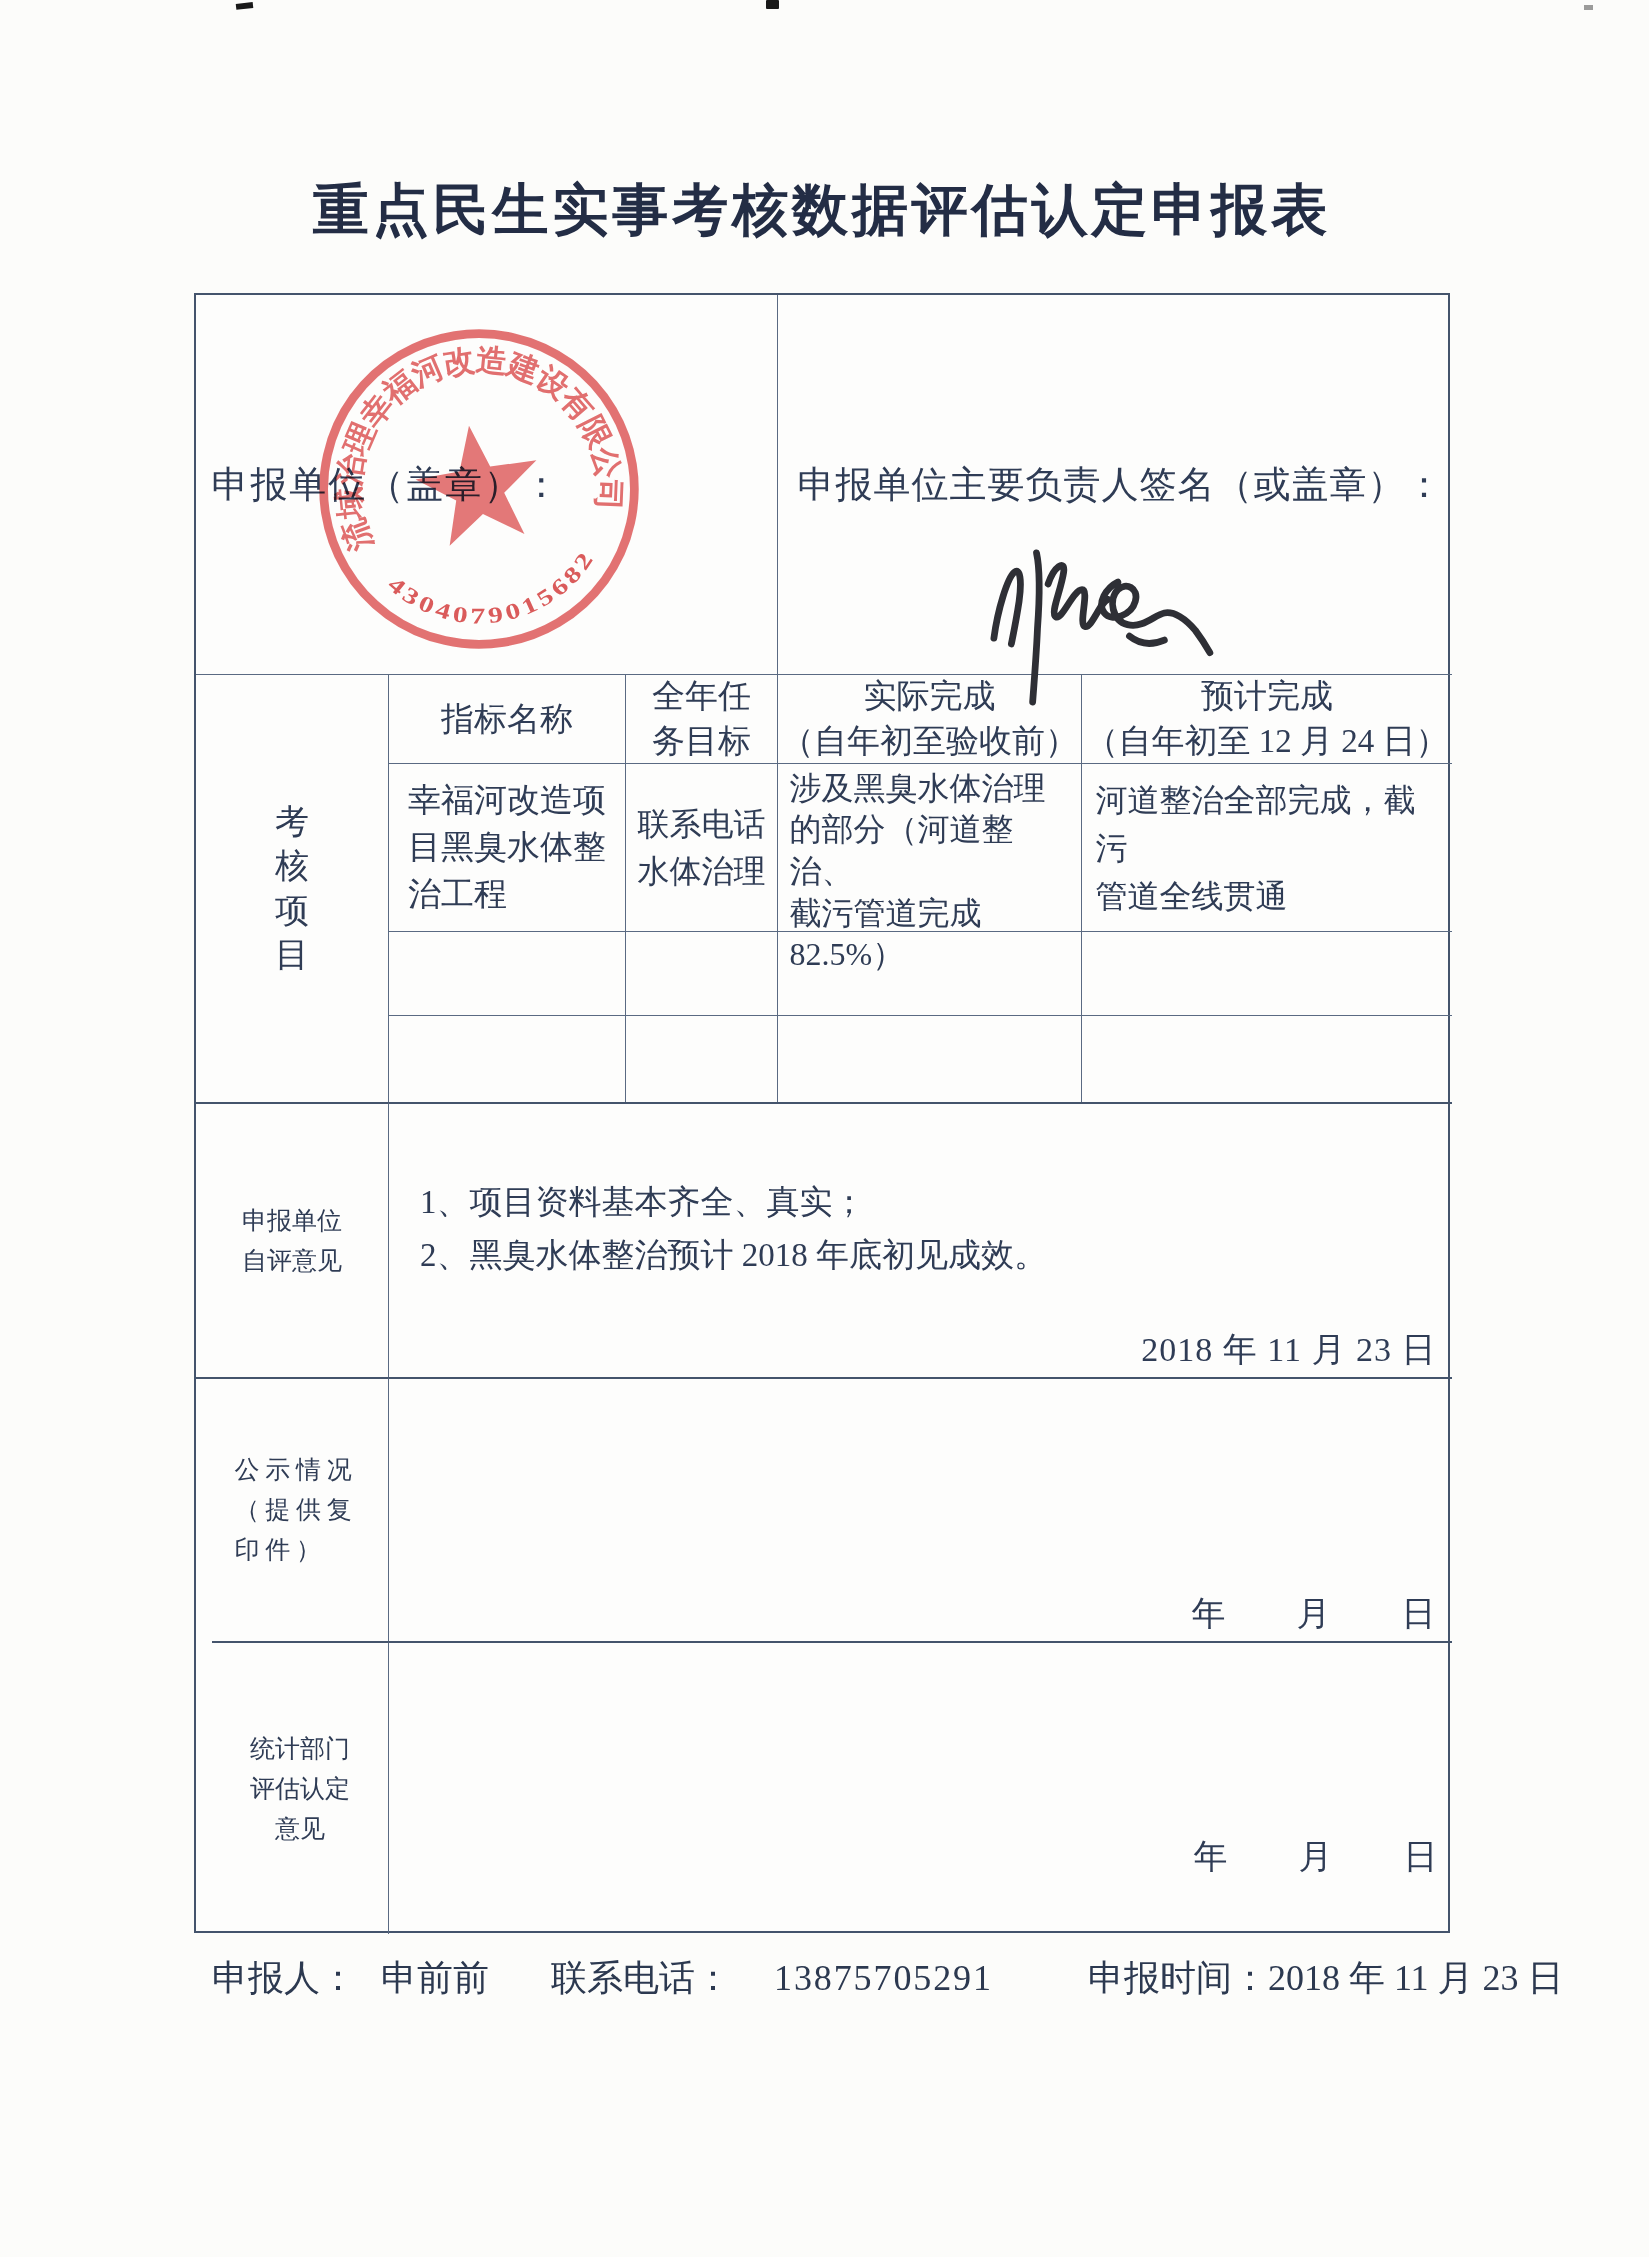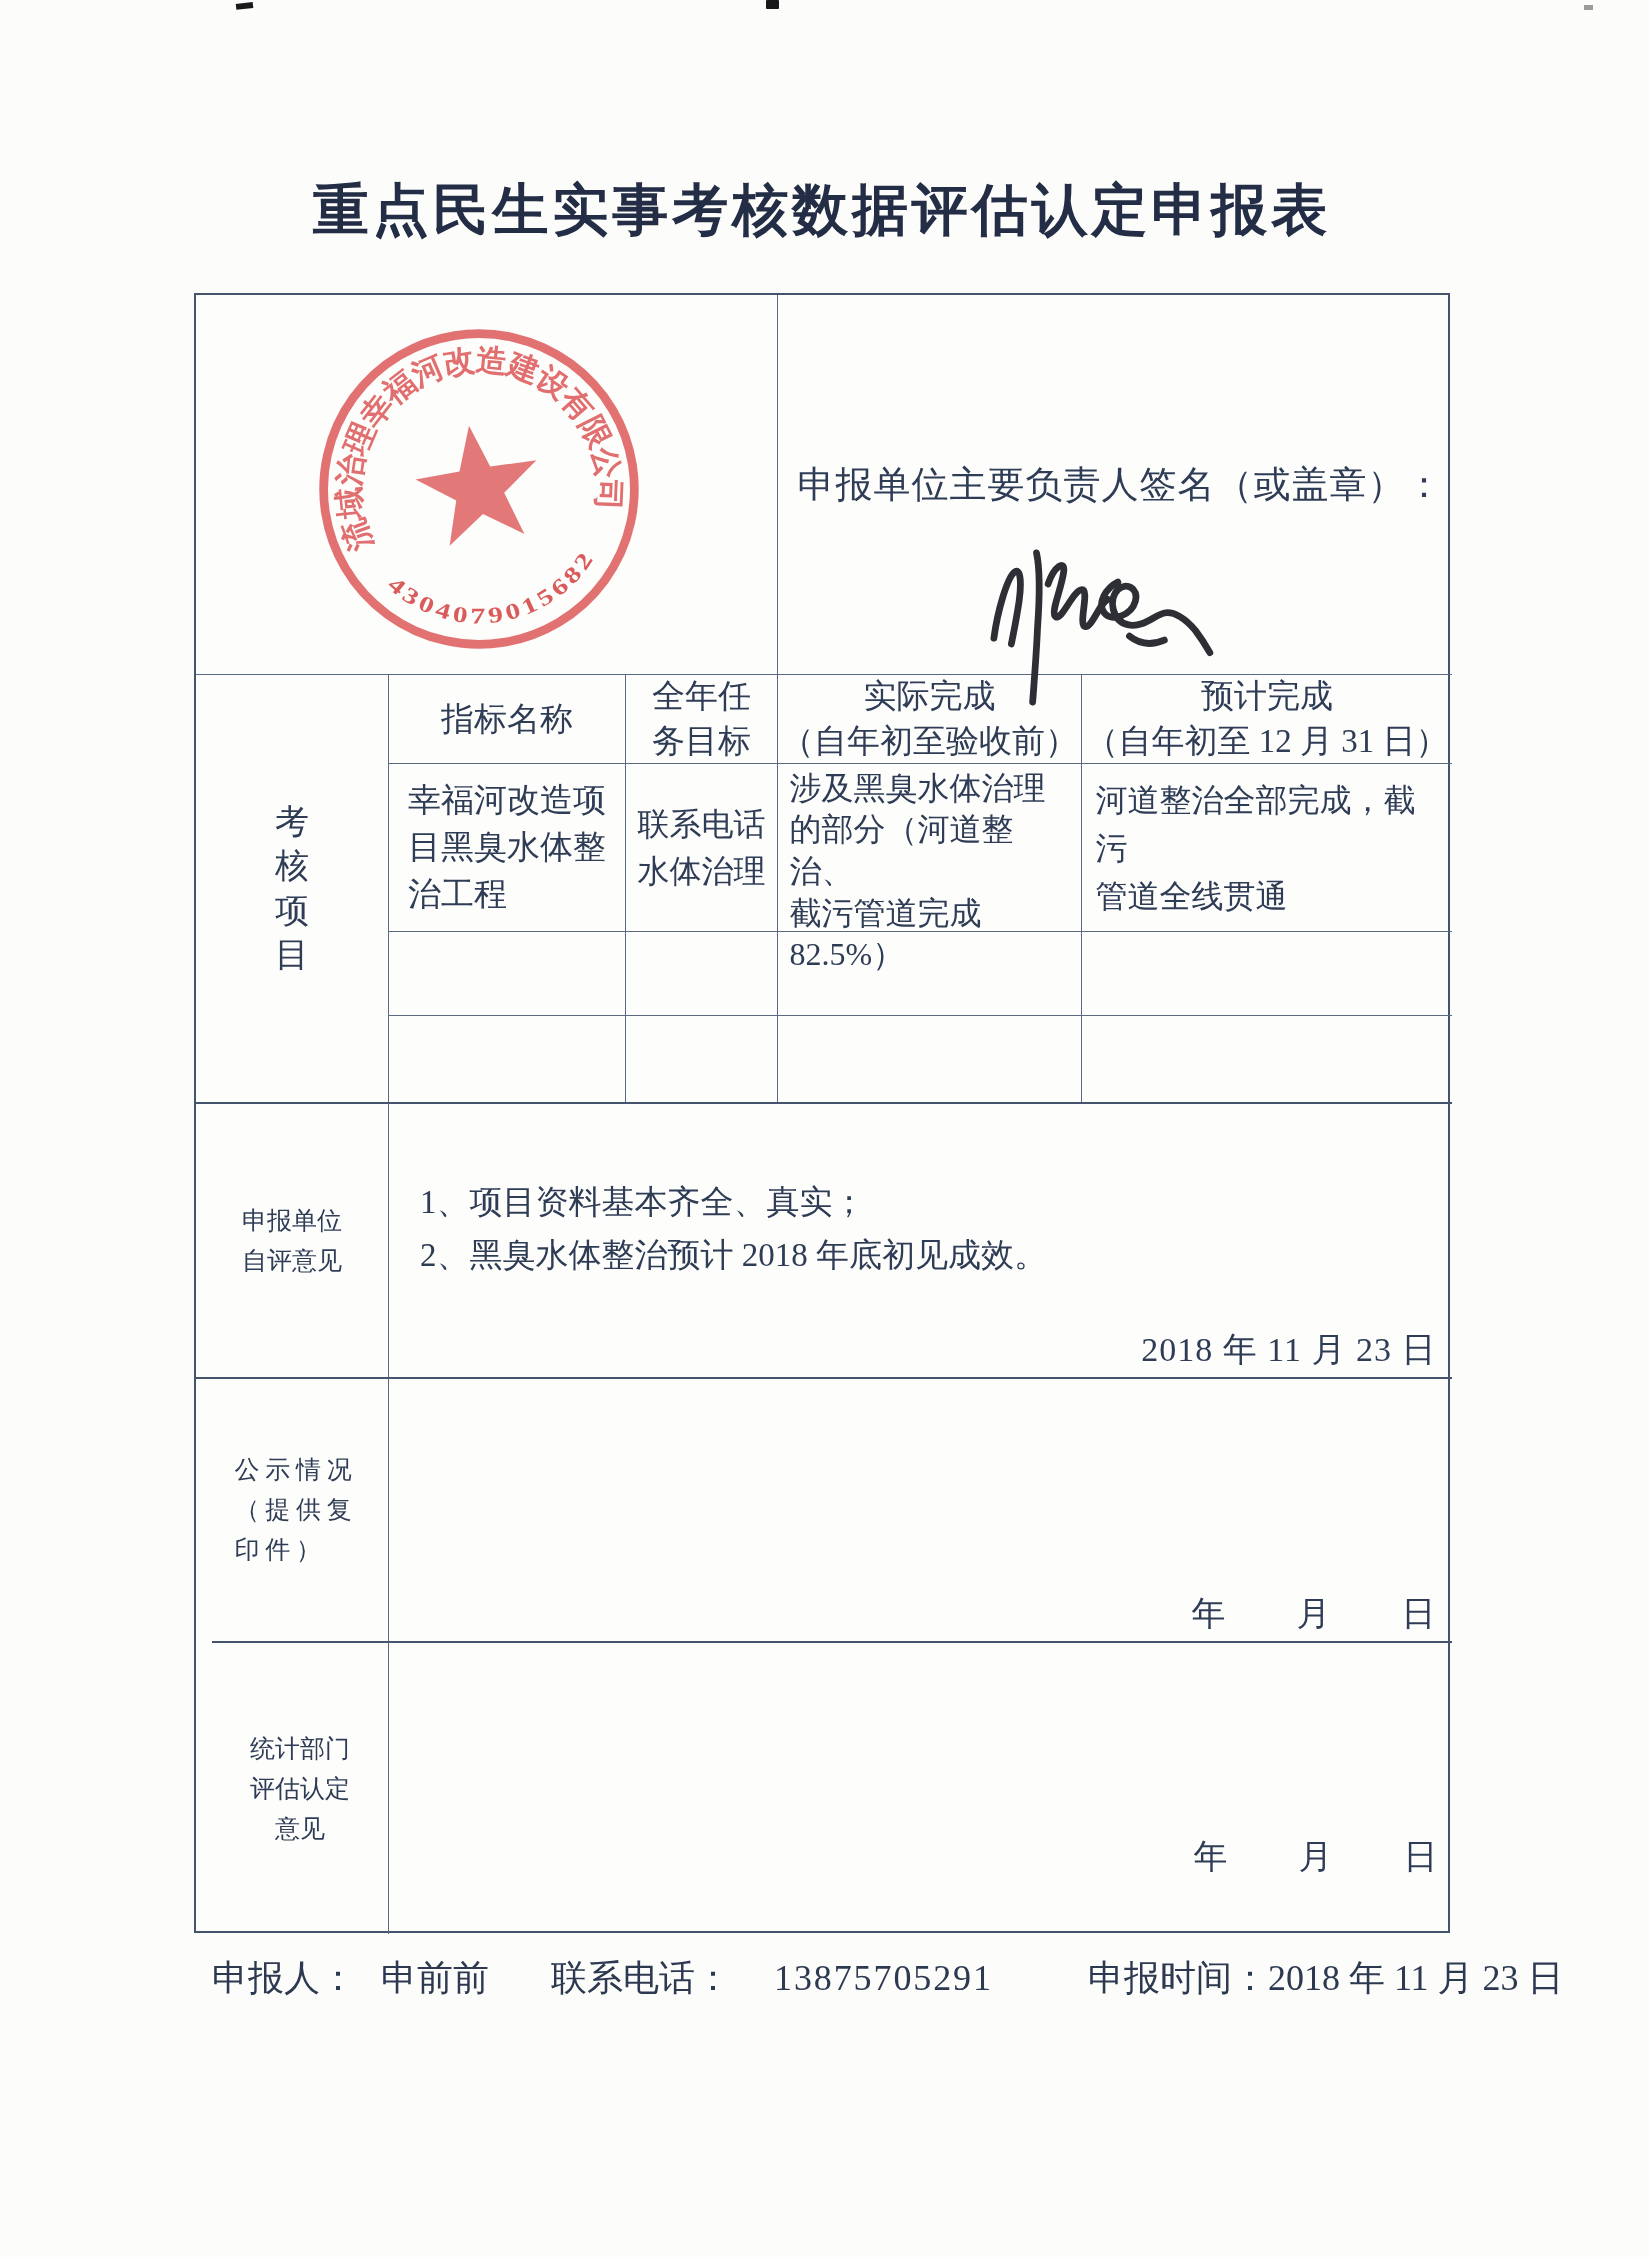--- a/index.html
+++ b/index.html
@@ -96,20 +96,21 @@
 
 <div class="artifact a1"></div>
 <div class="artifact a2"></div>
 <div class="artifact a3"></div>
 
 <div class="page-title">重点民生实事考核数据评估认定申报表</div>
 
 <div class="doc-table">
 
   <div class="cell no-l no-t" style="grid-column:1/4;grid-row:1/2;">
+    <div class="seal-label">申报单位（盖章）：</div>
     <svg class="stamp" viewBox="0 0 344 344">
       <g transform="rotate(-9 172 172)" fill="none">
         <circle cx="172" cy="172" r="160" stroke="#dd4f4f" stroke-width="9" opacity="0.88"></circle>
         <polygon points="172,106 187,151 235,152 197,180 211,225 172,198 133,225 147,180 109,152 155,151" fill="#dd4f4f" opacity="0.85"></polygon>
         <path id="arcTop" d="M 56,214 A 123,123 0 1 1 288,214" fill="none"></path>
         <text font-size="32" font-weight="bold" fill="#dd4f4f" opacity="0.9">
           <textPath href="#arcTop" startOffset="2" textLength="466" lengthAdjust="spacing">流域治理幸福河改造建设有限公司</textPath>
         </text>
         <path id="arcBottom" d="M 60,253 A 138,138 0 0 0 284,253" fill="none"></path>
         <text font-size="23" font-weight="bold" fill="#d84a4a" letter-spacing="3">
@@ -145,21 +146,21 @@
   <div class="cell hcell center" style="grid-column:3/4;grid-row:2/3;">
     <div class="pre">全年任
 务目标</div>
   </div>
   <div class="cell hcell center" style="grid-column:4/5;grid-row:2/3;">
     <div class="pre">实际完成
 （自年初至验收前）</div>
   </div>
   <div class="cell hcell center" style="grid-column:5/6;grid-row:2/3;">
     <div class="pre">预计完成
-（自年初至 12 月 31 日）</div>
+（自年初至 12 月 24 日）</div>
   </div>
 
   <div class="cell d-ind center" style="grid-column:2/3;grid-row:3/4;">
     <div class="pre">幸福河改造项
 目黑臭水体整
 治工程</div>
   </div>
   <div class="cell d-target center" style="grid-column:3/4;grid-row:3/4;">
     <div class="pre">联系电话
 水体治理</div>

